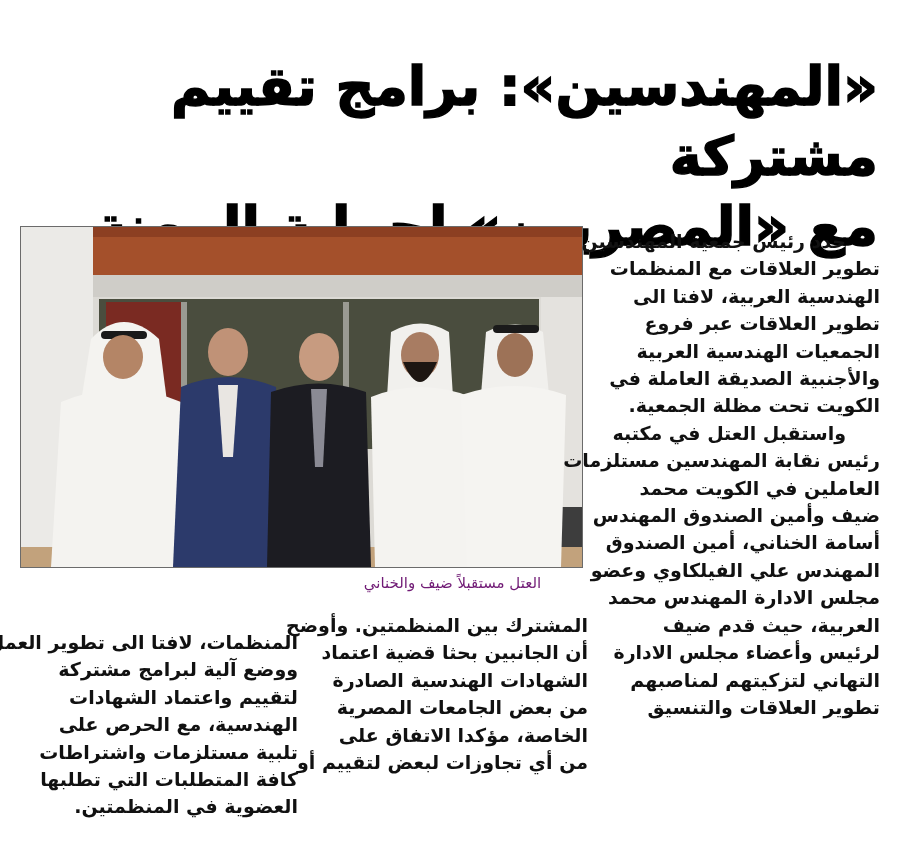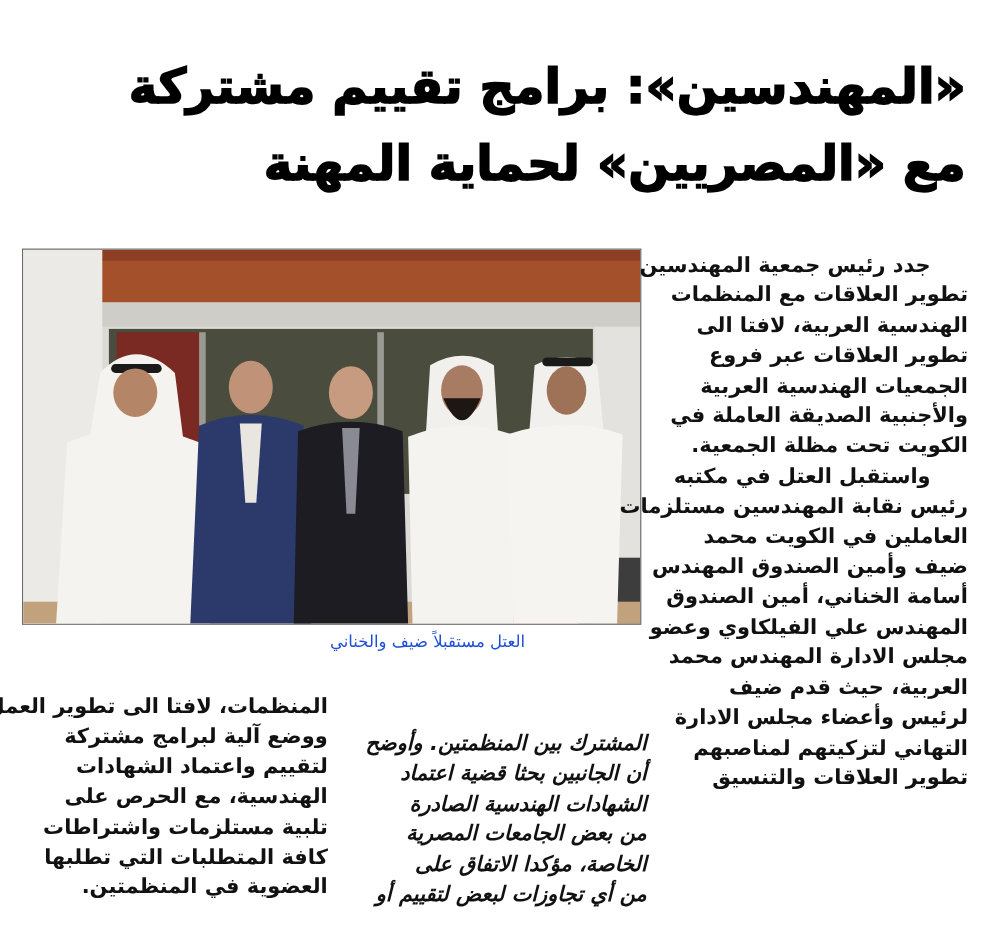--- a/index.html
+++ b/index.html
@@ -16,21 +16,21 @@
     color: #111;
   }
   .headline {
     position: absolute;
     right: 22px;
     top: 16px;
     width: 860px;
     direction: rtl;
     font-family: "DejaVu Sans", sans-serif;
     font-weight: 900;
-    font-size: 44px;
+    font-size: 54px;
     line-height: 70px;
     letter-spacing: -1px;
     color: #000;
     -webkit-text-stroke: 1.5px #000;
   }
   .headline span { display: block; }
 
   .photo {
     position: absolute;
     left: 20px;
@@ -38,45 +38,45 @@
     width: 561px;
     height: 340px;
     border: 1px solid #6b6b6b;
     overflow: hidden;
     background: #d9d6d1;
   }
   .photo svg { display: block; width: 100%; height: 100%; }
 
   .caption {
     position: absolute;
-    left: 300px;
+    left: 312px;
     top: 573px;
     width: 281px;
     direction: rtl;
-    text-align: left;
+    text-align: center;
     font-family: "DejaVu Sans", sans-serif;
     font-size: 15px;
     line-height: 20px;
-    color: #1d4ed8;
+    color: #701a75;
   }
 
   .column {
     position: absolute;
     direction: rtl;
     text-align: justify;
     text-align-last: right;
     font-family: "DejaVu Sans", sans-serif;
     font-weight: bold;
     font-size: 19px;
     line-height: 27.4px;
     color: #111;
   }
   .column .line { display: block; white-space: nowrap; text-align: right; }
   .col-right { right: 20px; top: 228px; width: 282px; }
-  .col-middle { right: 312px; top: 663px; width: 268px; font-style: italic; }
+  .col-middle { right: 312px; top: 612px; width: 268px; }
   .col-left { right: 602px; top: 629px; width: 268px; }
   .indent { padding-right: 34px; }
 </style>
 </head>
 <body>
 
 <h1 class="headline">
   <span>«المهندسين»: برامج تقييم مشتركة</span>
   <span>مع «المصريين» لحماية المهنة</span>
 </h1>

